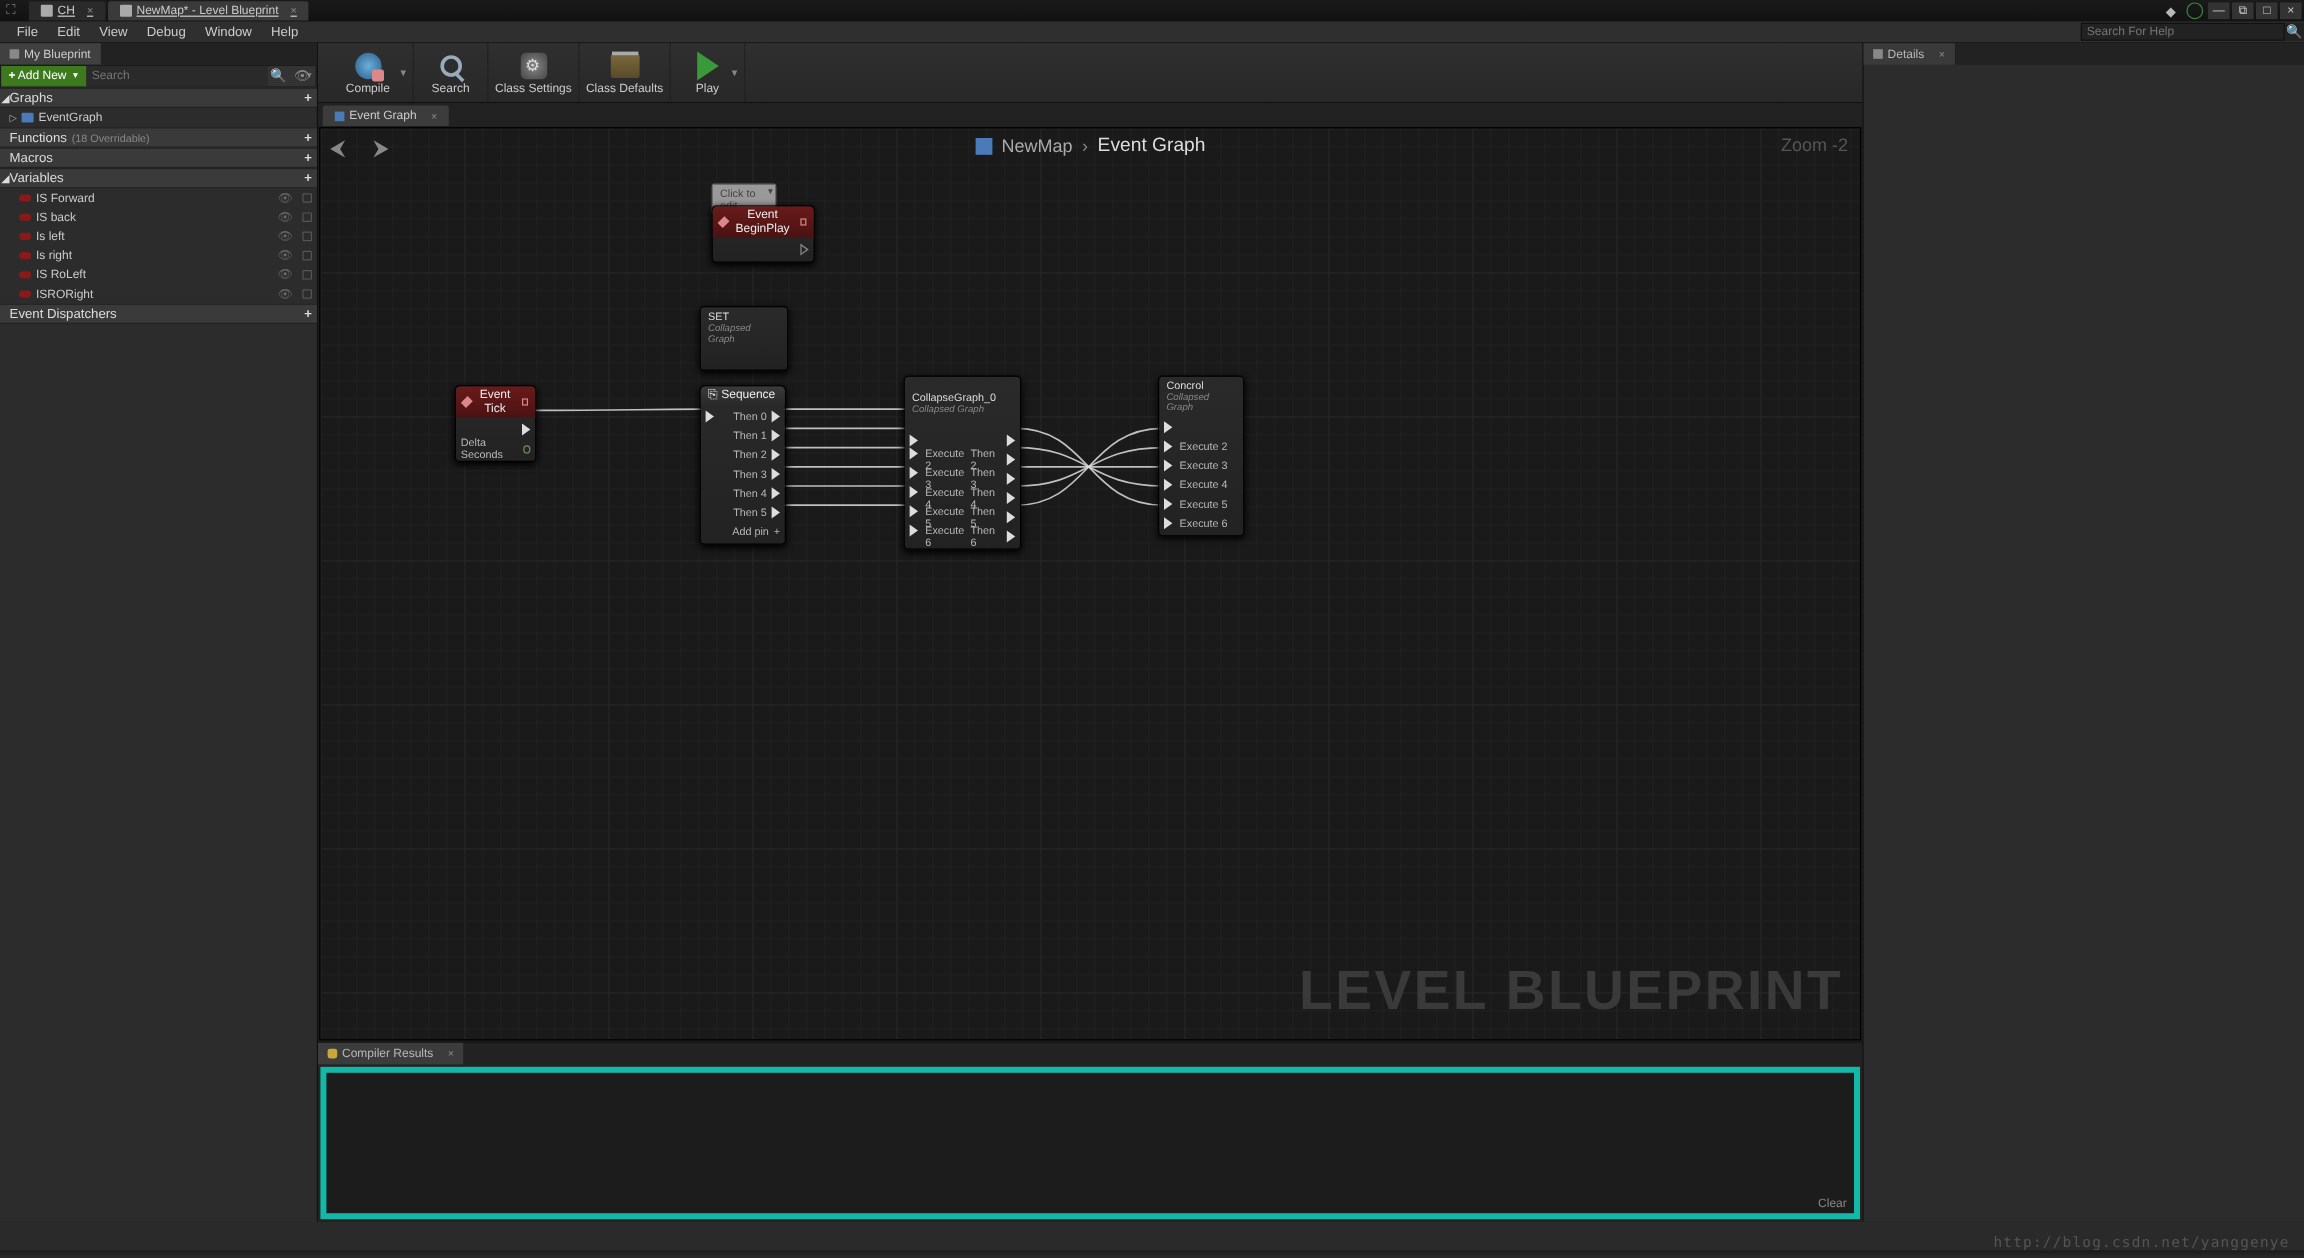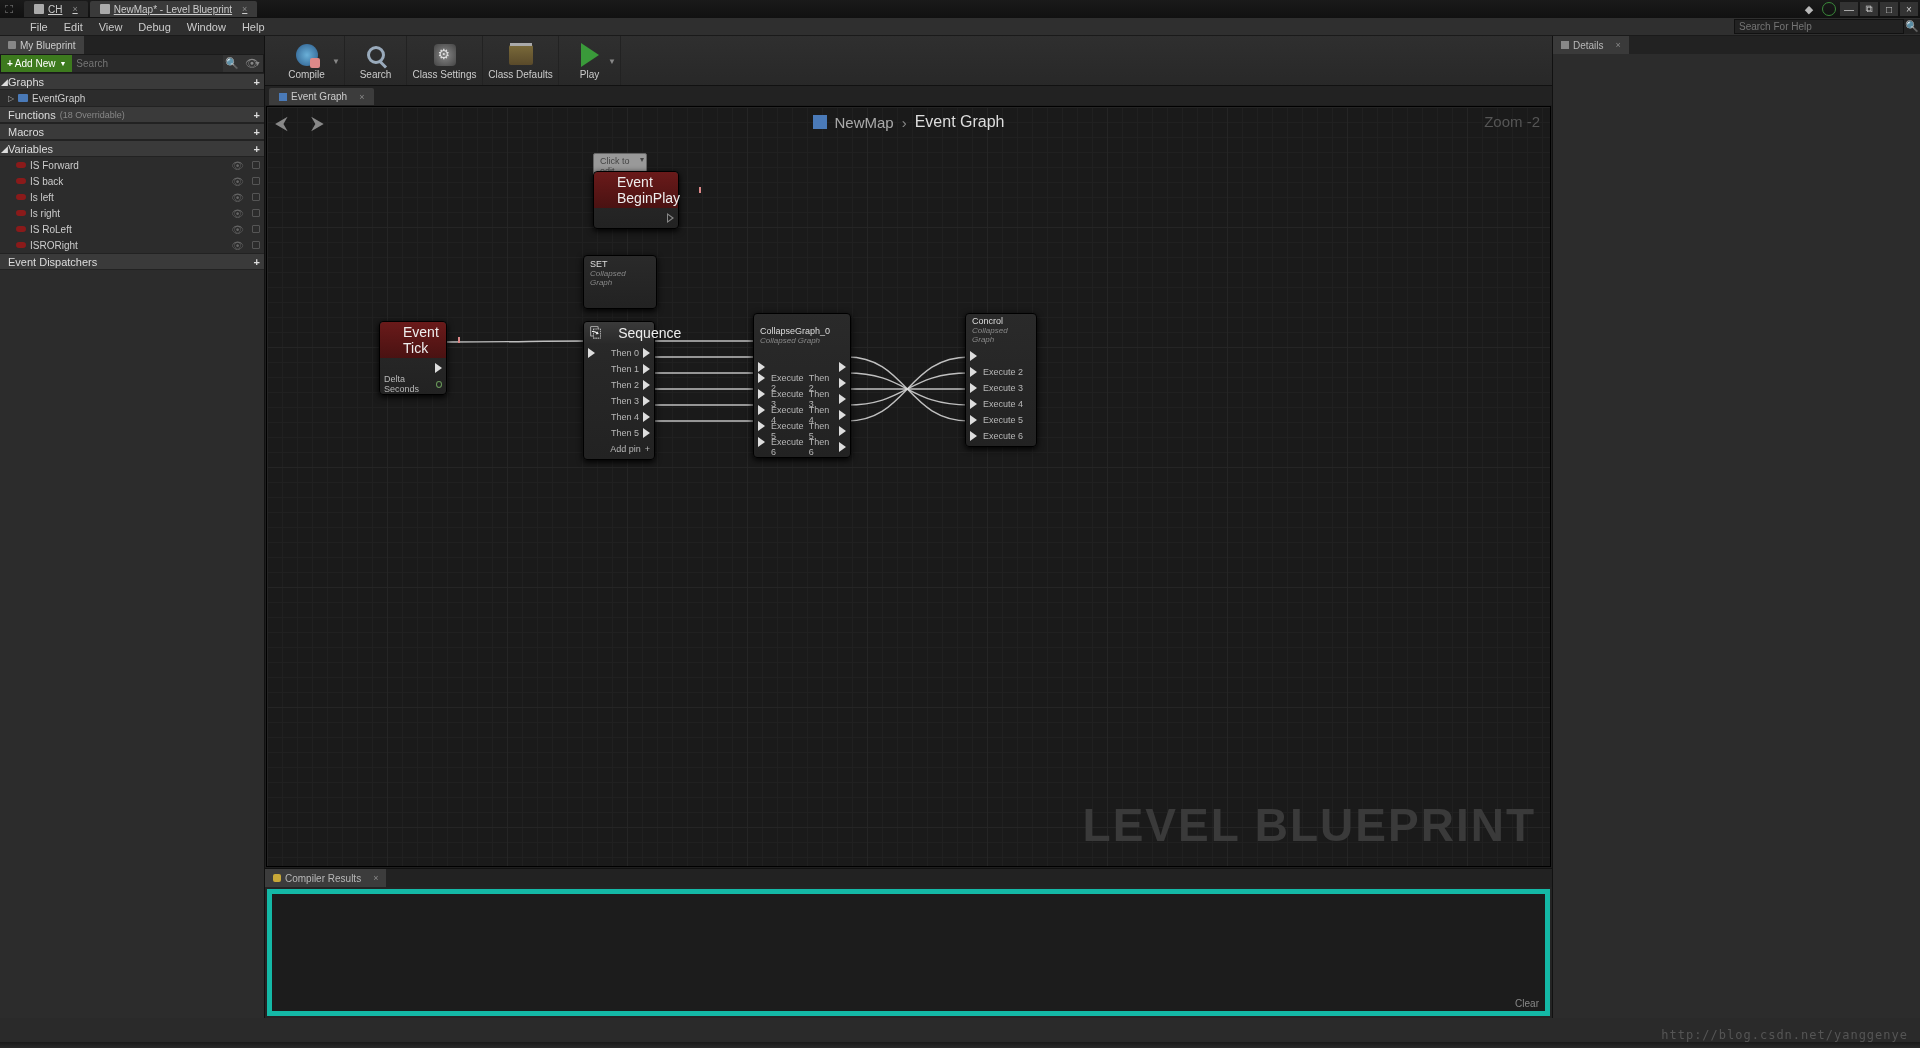--- a/index.html
+++ b/index.html
@@ -12,21 +12,21 @@
 .win-tab { height:16px; padding:0 10px; background:#3a3a3a; color:#ccc; font-size:10px; display:flex; align-items:center; gap:4px; border-radius:2px 2px 0 0; margin-right:2px; position:relative;text-decoration:underline; }
 .win-tab.inactive { background:#2a2a2a; }
 .win-tab-close { color:#888; font-size:9px; margin-left:6px; cursor:default; }
 .tb-icon { width:10px; height:10px; background:#aaa; border-radius:1px; }
 .win-controls { margin-left:auto; display:flex; gap:2px; padding-right:2px; }
 .win-btn { width:18px; height:14px; background:#333; color:#ccc; display:flex; align-items:center; justify-content:center; font-size:10px; }
 .status-icon { width:18px; height:14px; display:flex; align-items:center; justify-content:center; position:relative; }
 .circle-green { width:14px; height:14px; border-radius:50%; border:1px solid #3a8a3a; }
 
 
-.menubar { height:18px; background:#2f2f2f; display:flex; align-items:center; padding-left:22px; gap:0; border-bottom:1px solid #1a1a1a; }
+.menubar { height:18px; background:#2f2f2f; display:flex; align-items:center; padding-left:6px; gap:0; border-bottom:1px solid #1a1a1a; }
 .menu-item { padding:0 8px; font-size:11px; color:#ccc; }
 .menubar .search-wrap { margin-left:auto; display:flex; align-items:center; }
 .menubar input { background:#222; border:1px solid #111; color:#888; height:15px; width:170px; font-size:10px; padding:0 4px; }
 .search-btn { width:16px; height:15px; background:#222; color:#888; display:flex; align-items:center; justify-content:center; }
 
 
 .layout { display:flex; height:calc(100% - 36px - 30px); }
 .left-panel { width:265px; background:#2c2c2c; display:flex; flex-direction:column; border-right:1px solid #111; }
 .panel-tab-row { display:flex; background:#222; }
 .panel-tab { height:18px; padding:0 8px; background:#404040; color:#ccc; font-size:10px; display:flex; align-items:center; gap:4px; }
@@ -87,21 +87,21 @@
 .breadcrumb { position:absolute; top:6px; left:50%; transform:translateX(-50%); display:flex; align-items:center; gap:8px; font-size:15px; }
 .bc-ic { width:14px; height:14px; background:#4a7ab8; }
 .bc-map { color:#aaa; }
 .bc-sep { color:#888; }
 .bc-graph { color:#ddd; font-size:16px; }
 .zoom { position:absolute; top:6px; right:10px; color:#555; font-size:15px; }
 .watermark { position:absolute; bottom:14px; right:14px; color:#3a3a3a; font-size:46px; font-weight:bold; letter-spacing:2px; }
 
 
 .node { position:absolute; background:linear-gradient(#2a2a2a,#222); border:1px solid #000; border-radius:4px; box-shadow:0 2px 6px #000; font-size:9px; }
-.node-header { padding:2px 6px; color:#eee; border-radius:4px 4px 0 0; display:flex; align-items:center; gap:17px; font-size:14px; }
+.node-header { padding:2px 6px; color:#eee; border-radius:4px 4px 0 0; display:flex; align-items:center; gap:3px; font-size:10px;text-align:center; }
 .hdr-red { background:linear-gradient(#6a1a1a,#4a1212); }
 .hdr-grey { background:linear-gradient(#3a3a3a,#2a2a2a); }
 .hdr-sub { color:#888; font-style:italic; font-size:8px; padding:0 6px; }
 .node-body { padding:2px 4px; }
 .node-row { display:flex; justify-content:space-between; align-items:center; height:16px; font-size:9px; }
 .pin-exec { width:0; height:0; border-left:7px solid #ddd; border-top:5px solid transparent; border-bottom:5px solid transparent; }
 .pin-exec.hollow { border-left-color:transparent; position:relative; }
 .pin-exec.hollow::before { content:""; position:absolute; left:-7px; top:-5px; width:0; height:0; border-left:7px solid #888; border-top:5px solid transparent; border-bottom:5px solid transparent; }
 .pin-exec.hollow::after { content:""; position:absolute; left:-6px; top:-3px; width:0; height:0; border-left:4px solid #222; border-top:3px solid transparent; border-bottom:3px solid transparent; }
 .pin-val { width:7px; height:7px; border-radius:50%; border:1px solid #6a9a5a; }

